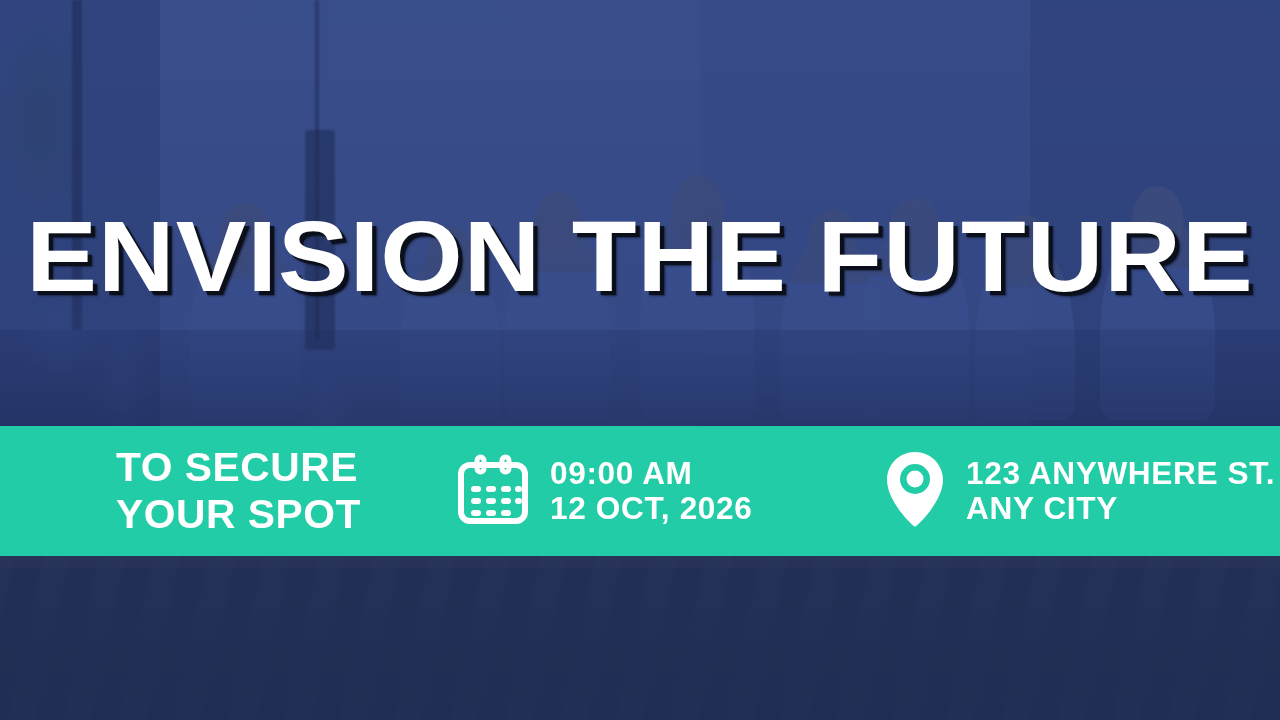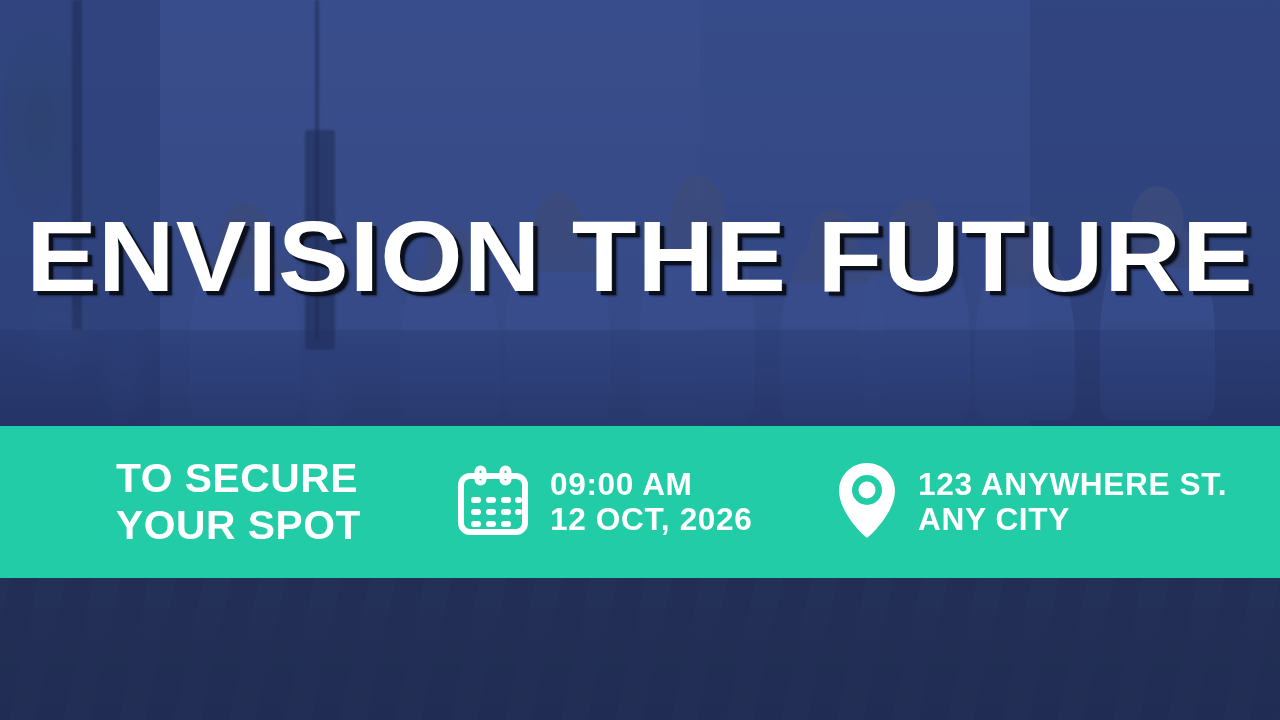--- a/index.html
+++ b/index.html
@@ -123,30 +123,30 @@
       4px 4px 0 rgba(10,14,24,.92),
       5px 5px 2px rgba(10,14,24,.55);
     white-space: nowrap;
   }
 
   
   .teal-band {
     position: absolute;
     left: 0; right: 0;
     top: 426px;
-    height: 152px;
+    height: 130px;
     background: #21CCA6;
     display: flex;
     align-items: center;
     text-decoration: underline;
   }
   .band-cell { display: flex; align-items: center; }
   .cell-secure { position: absolute; left: 116px; }
   .cell-date   { position: absolute; left: 456px; }
-  .cell-place  { position: absolute; left: 836px; justify-content: space-between; }
+  .cell-place  { position: absolute; left: 884px; justify-content: space-between; }
 
   .secure-text {
     color: #ffffff;
     font-family: "Liberation Sans Narrow", "Liberation Sans", sans-serif;
     font-weight: bold;
     font-size: 40px;
     line-height: 47px;
     letter-spacing: .5px;
     transform: scaleX(1.02);
     transform-origin: left center;

